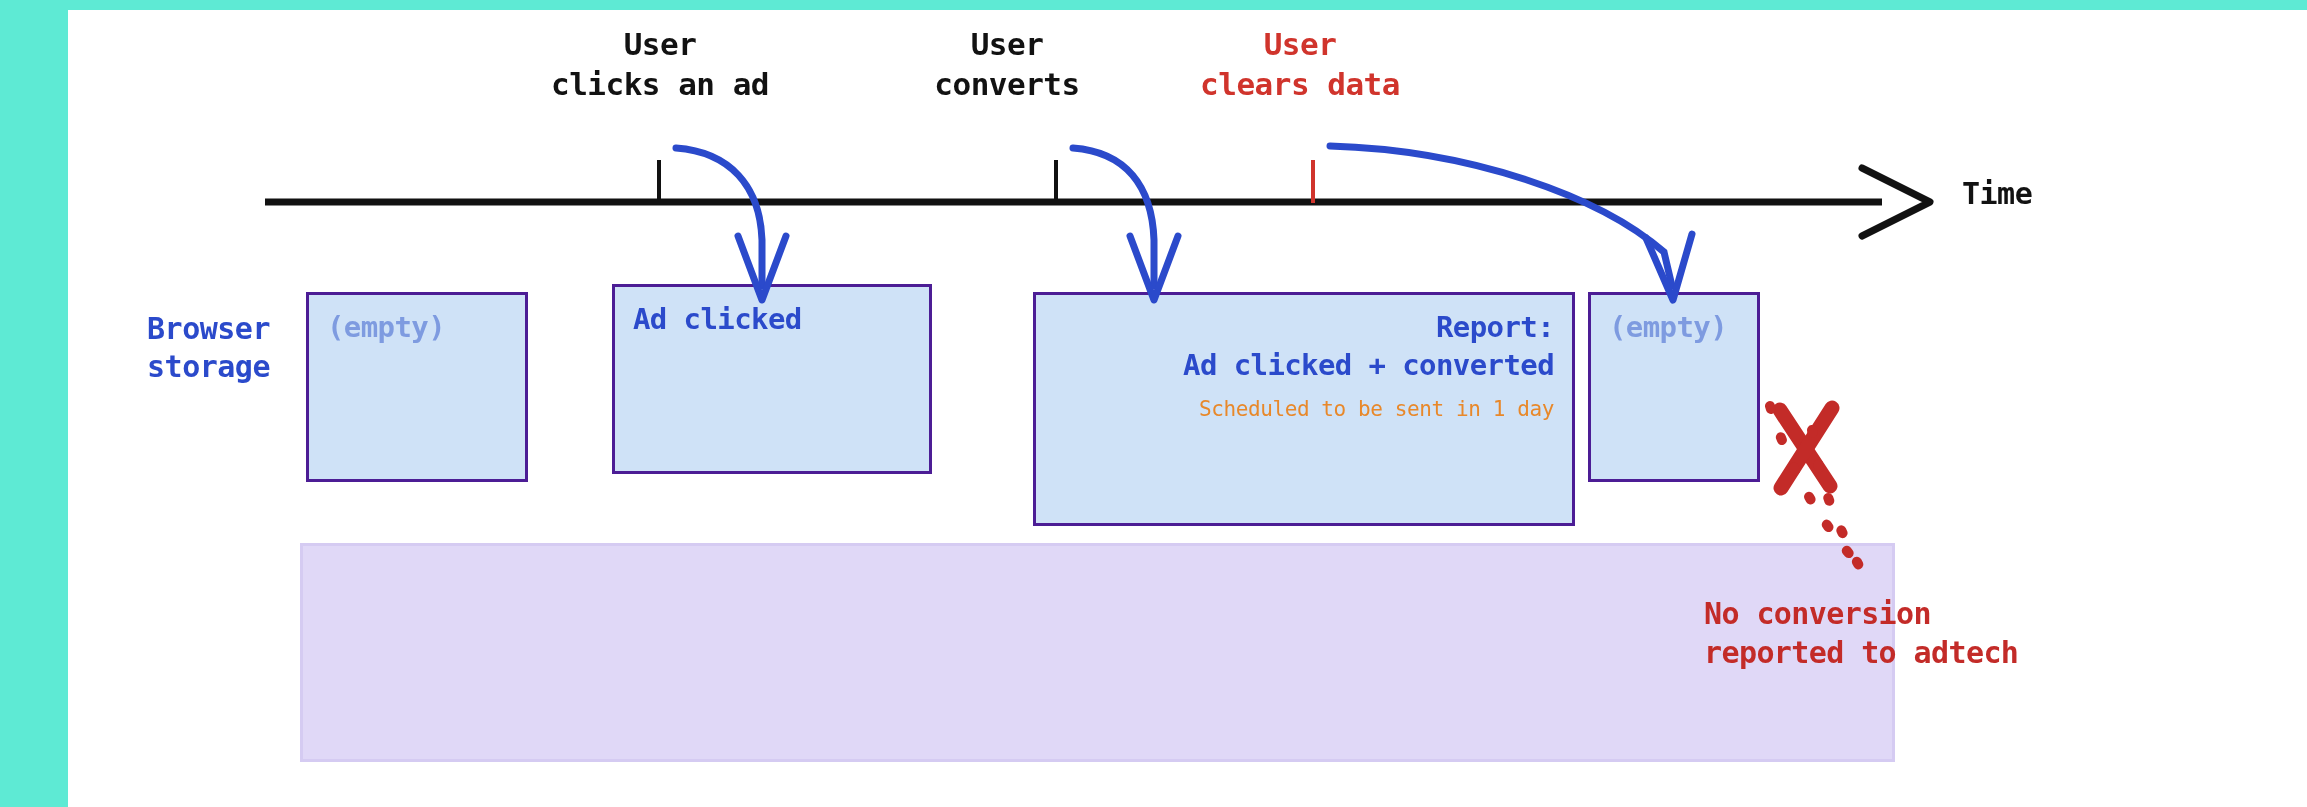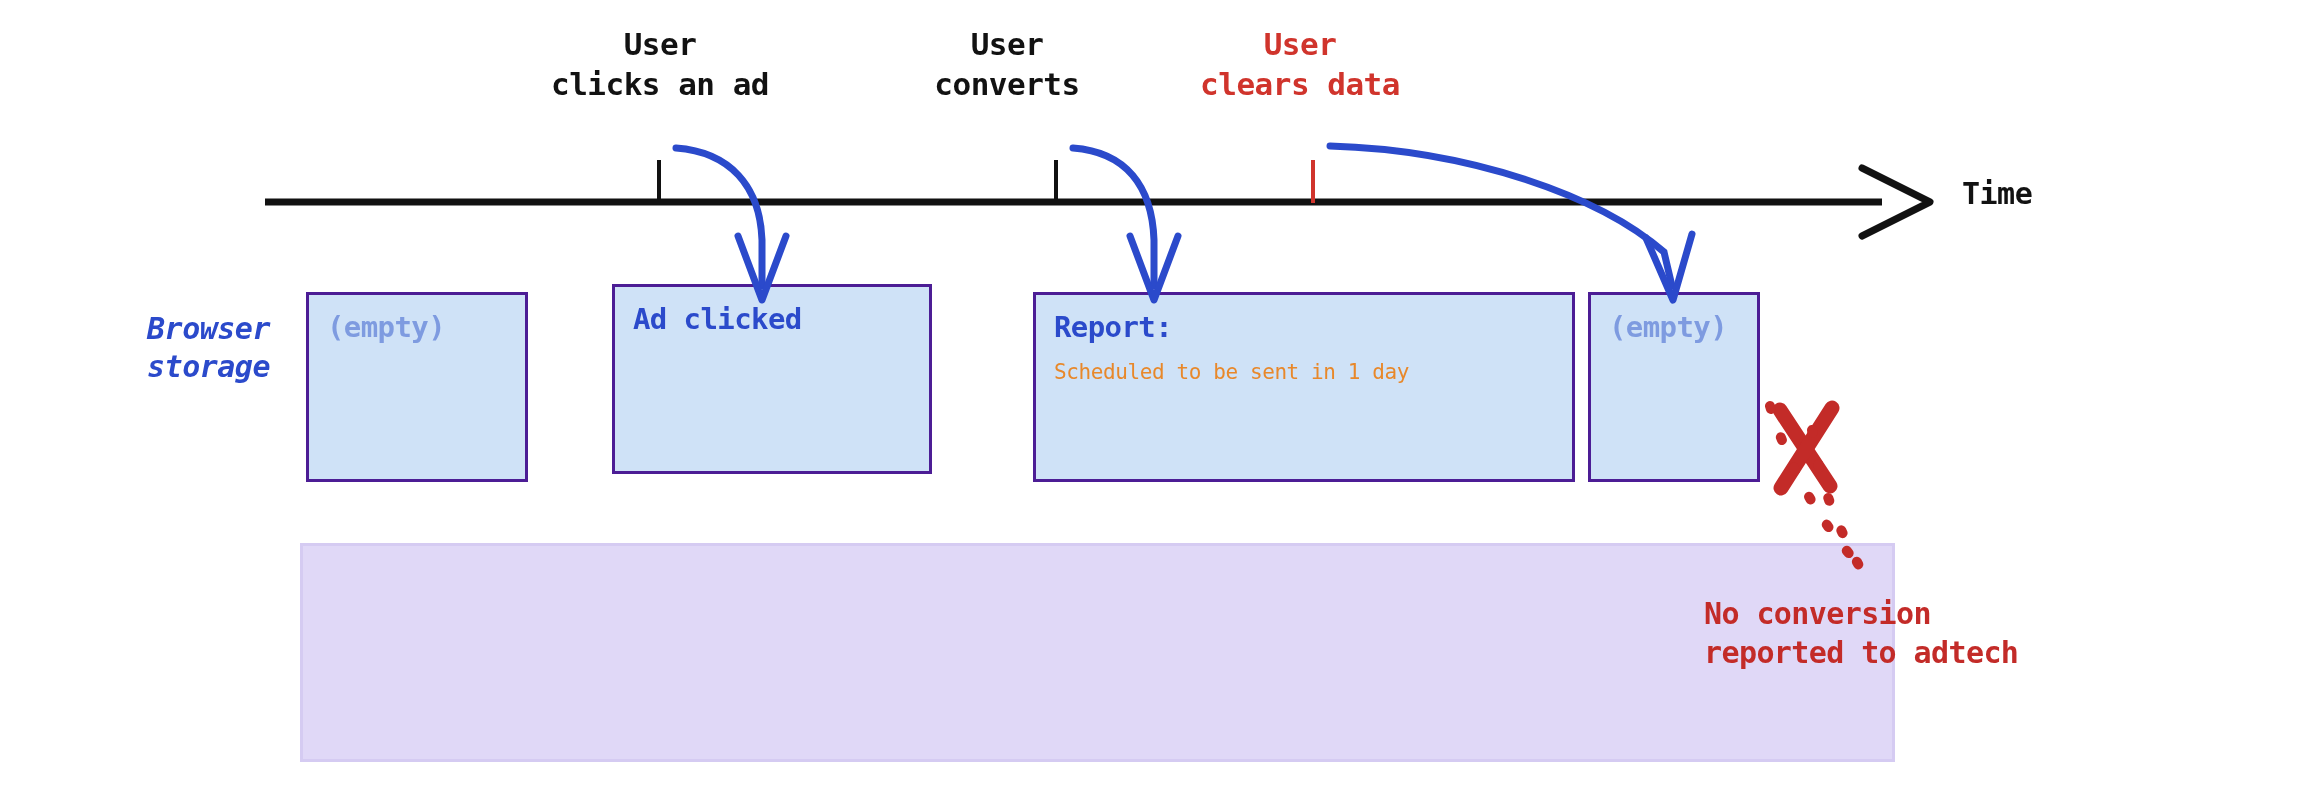--- a/index.html
+++ b/index.html
@@ -13,21 +13,21 @@
     overflow: hidden;
     font-family: "DejaVu Sans Mono", "Liberation Mono", monospace;
   }
 
   #canvas {
     position: absolute;
     left: 0;
     top: 0;
     width: 2307px;
     height: 807px;
-    background: #ffffff;
+    background: #5eead4;
   }
 
   
   #sheet {
     position: absolute;
     left: 68px;
     top: 10px;
     width: 2239px;
     height: 797px;
     background: #ffffff;
@@ -62,21 +62,20 @@
 
   
   .row-label {
     position: absolute;
     text-align: right;
     font-size: 30px;
     font-weight: 700;
     line-height: 1.28;
     letter-spacing: -0.5px;
     white-space: pre;
-    font-style: italic;
   }
   #lbl-browser { left: 40px; top: 310px; width: 230px; color: #2B4ACB; }
   #lbl-adtech  { left: 40px; top: 584px; width: 230px; color: #6633CC; }
 
   
   .store-box {
     position: absolute;
     background: #CFE2F7;
     border: 3px solid #4c1d95;
     box-sizing: border-box;
@@ -96,21 +95,21 @@
     font-weight: 400;
     line-height: 1.3;
     letter-spacing: -0.4px;
     color: #E8882A;
     white-space: pre;
     margin-top: 12px;
   }
 
   #box-1 { left: 306px;  top: 292px; width: 222px; height: 190px; }
   #box-2 { left: 612px;  top: 284px; width: 320px; height: 190px; }
-  #box-3 { left: 1033px; top: 292px; width: 542px; height: 190px; }
+  #box-3 { left: 1033px; top: 292px; width: 542px; height: 234px; text-align: right; }
   #box-4 { left: 1588px; top: 292px; width: 172px; height: 190px; }
 
   
   #adtech-box {
     position: absolute;
     left: 300px;
     top: 543px;
     width: 1595px;
     height: 219px;
     background: #E0D8F7;
@@ -167,20 +166,21 @@
   <div class="store-box" id="box-1">
     <div class="store-line muted">(empty)</div>
   </div>
 
   <div class="store-box" id="box-2">
     <div class="store-line">Ad clicked</div>
   </div>
 
   <div class="store-box" id="box-3">
     <div class="store-line">Report:</div>
+    <div class="store-line">Ad clicked + converted</div>
     <div class="store-note">Scheduled to be sent in 1 day</div>
   </div>
 
   <div class="store-box" id="box-4">
     <div class="store-line muted">(empty)</div>
   </div>
 
   <div id="adtech-box"></div>
 
 

